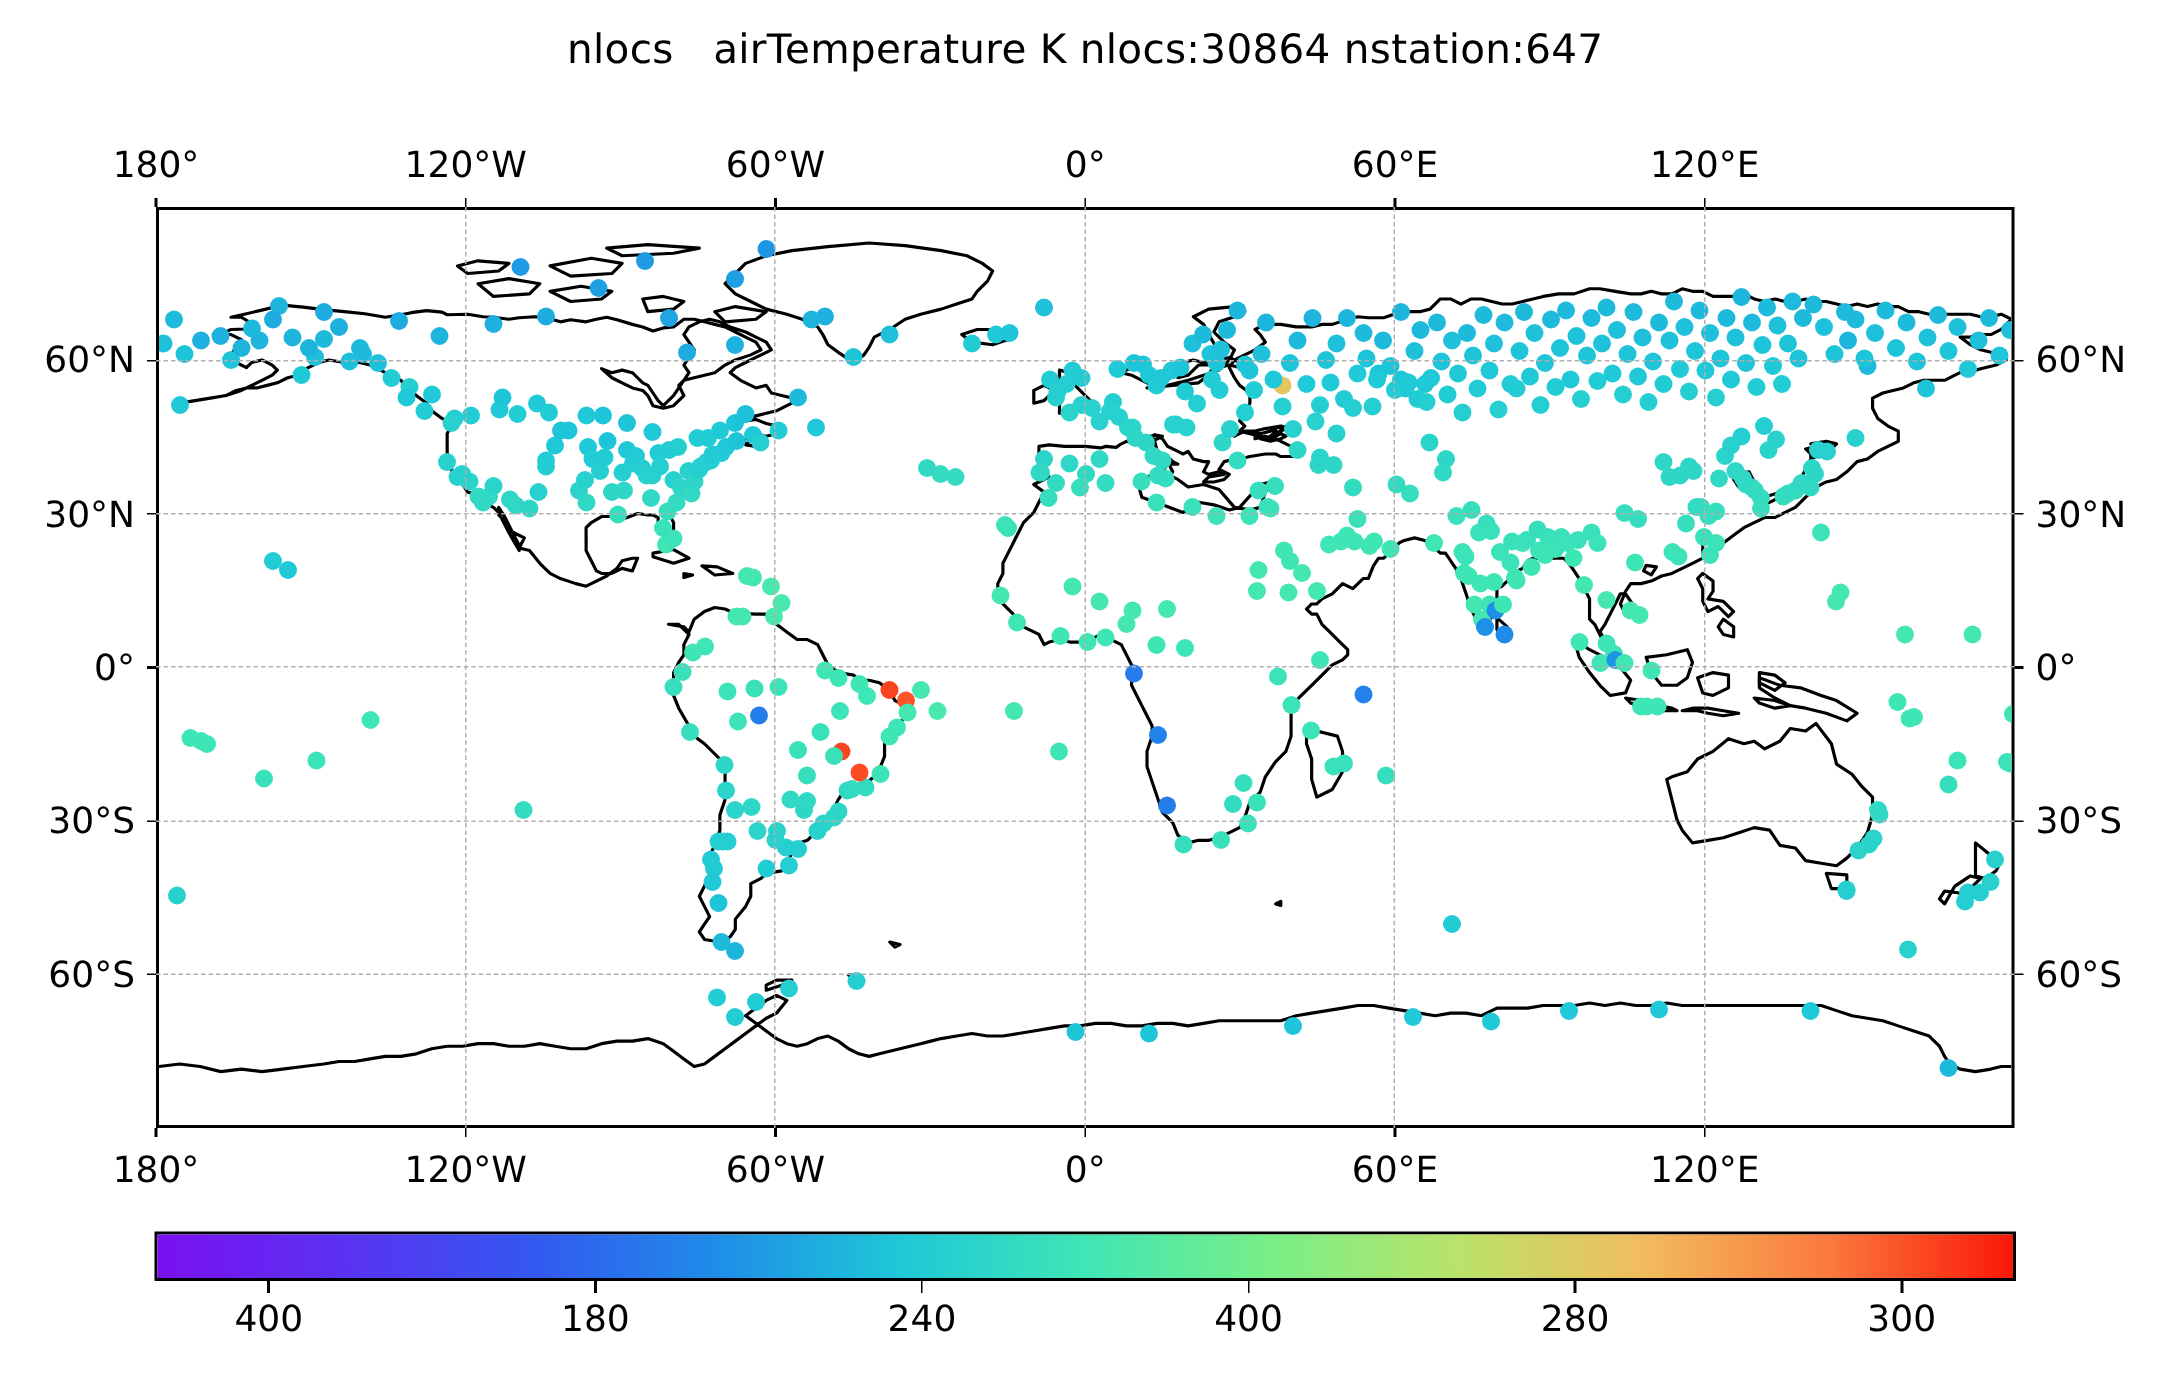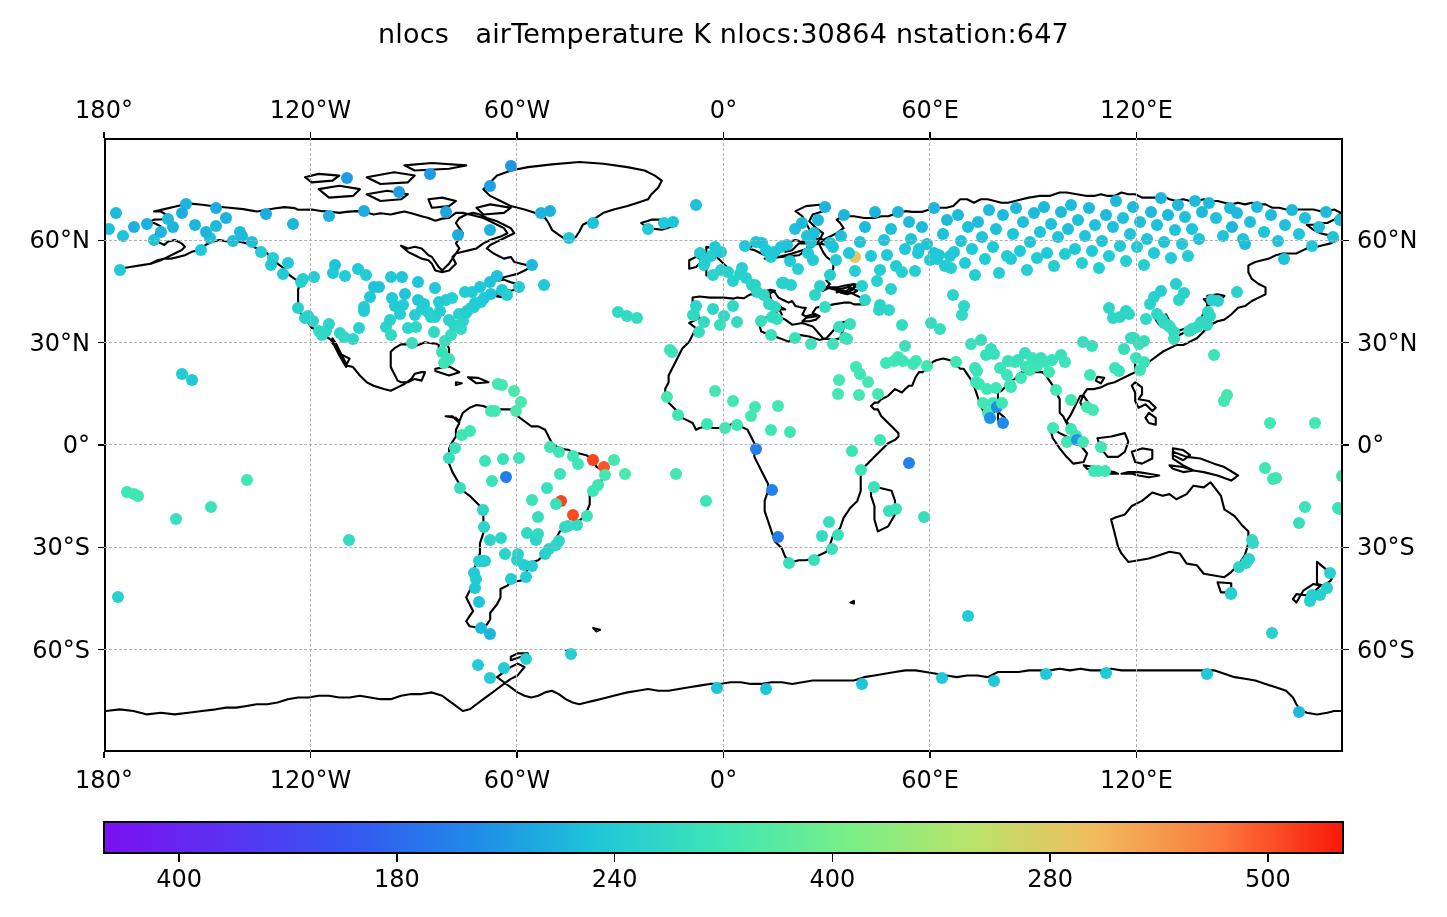--- a/index.html
+++ b/index.html
@@ -784,14 +784,14 @@
     <div class="lab" style="left: 179.202px; top: 865px; transform: translateX(-50%); position: absolute;">400</div>
     <div class="" style="position: absolute; left: 396.121px; top: 854px; width: 1.6px; height: 8px; background: rgb(0, 0, 0);"></div>
     <div class="lab" style="left: 396.921px; top: 865px; transform: translateX(-50%); position: absolute;">180</div>
     <div class="" style="position: absolute; left: 613.84px; top: 854px; width: 1.6px; height: 8px; background: rgb(0, 0, 0);"></div>
     <div class="lab" style="left: 614.64px; top: 865px; transform: translateX(-50%); position: absolute;">240</div>
     <div class="" style="position: absolute; left: 831.56px; top: 854px; width: 1.6px; height: 8px; background: rgb(0, 0, 0);"></div>
     <div class="lab" style="left: 832.36px; top: 865px; transform: translateX(-50%); position: absolute;">400</div>
     <div class="" style="position: absolute; left: 1049.28px; top: 854px; width: 1.6px; height: 8px; background: rgb(0, 0, 0);"></div>
     <div class="lab" style="left: 1050.08px; top: 865px; transform: translateX(-50%); position: absolute;">280</div>
     <div class="" style="position: absolute; left: 1267px; top: 854px; width: 1.6px; height: 8px; background: rgb(0, 0, 0);"></div>
-    <div class="lab" style="left: 1267.8px; top: 865px; transform: translateX(-50%); position: absolute;">500</div>
+    <div class="lab" style="left: 1267.8px; top: 865px; transform: translateX(-50%); position: absolute;">300</div>
   </div>
 
 </body></html>

